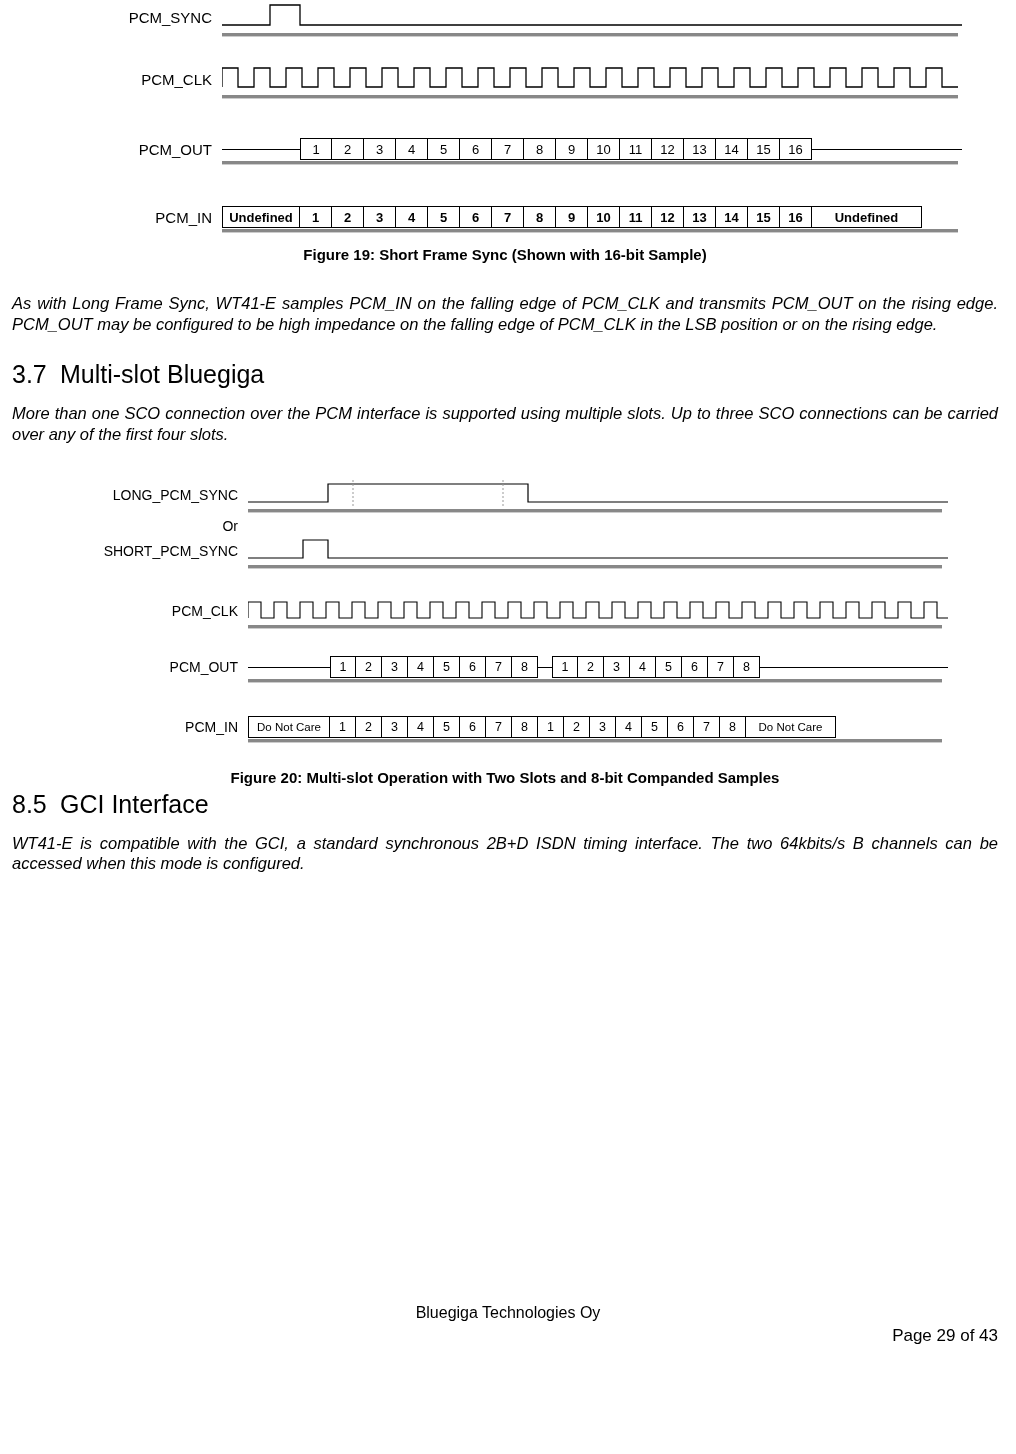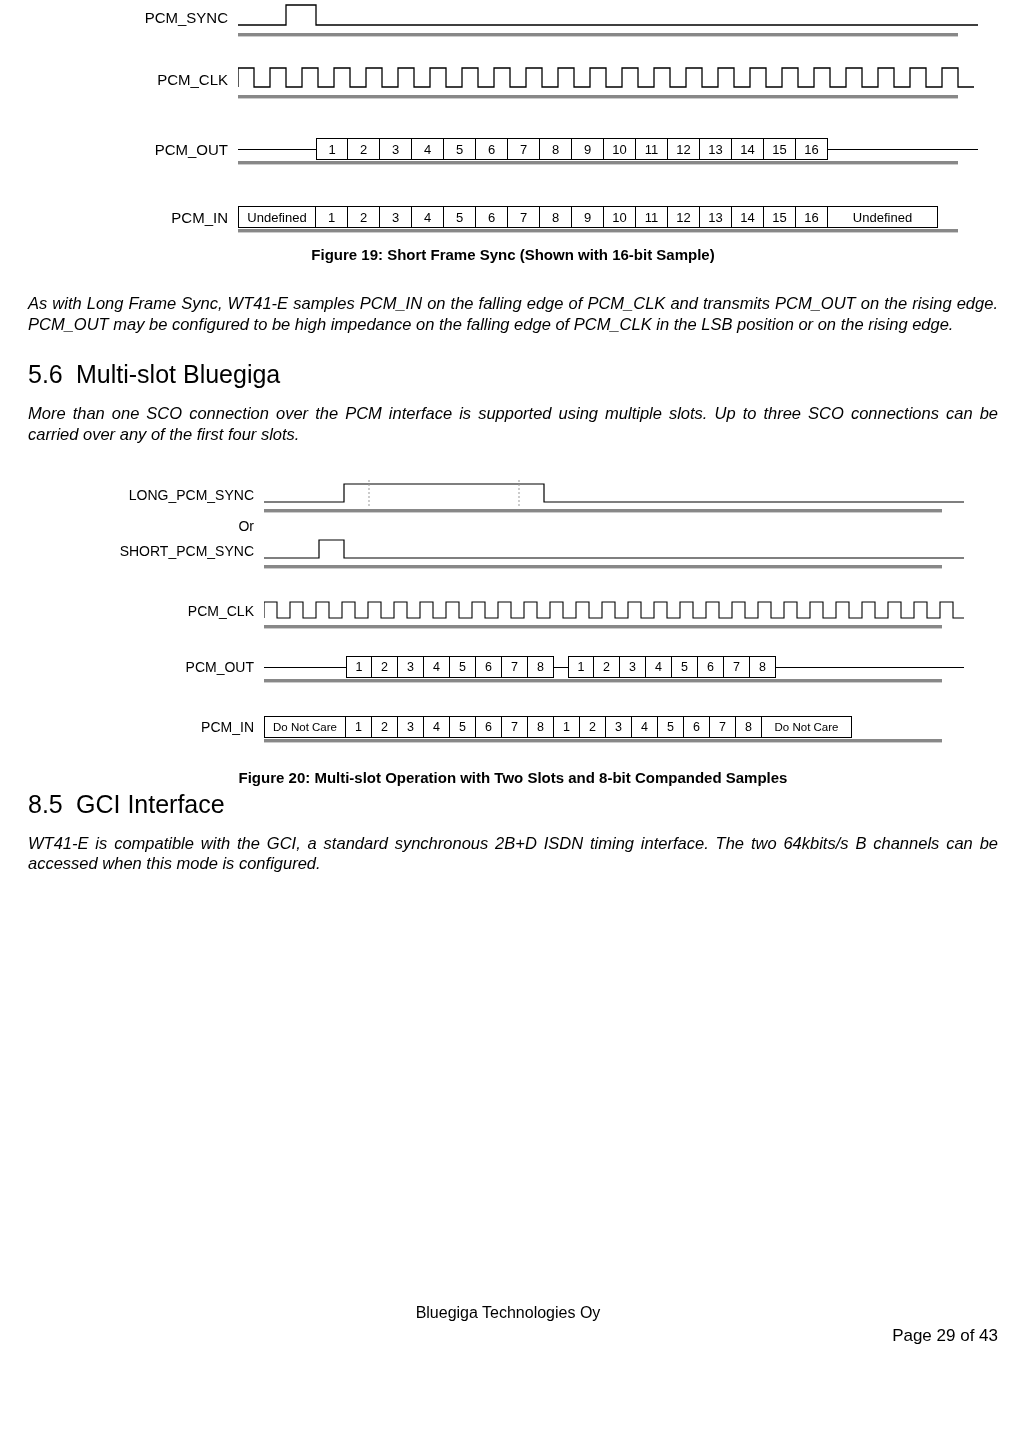--- a/index.html
+++ b/index.html
@@ -3,21 +3,21 @@
 <meta charset="utf-8">
 <style>
   body {
     font-family: Arial, Helvetica, sans-serif;
     margin: 0;
     background: #fff;
     color: #000;
     width: 1016px;
   }
   .page {
-    padding: 0 18px 18px 28px;
+    padding: 0 18px 18px 12px;
     box-sizing: border-box;
     position: relative;
     height: 1360px;
   }
   .fig-caption {
     text-align: center;
     font-weight: bold;
     font-size: 15px;
     margin: 14px 0 30px 0;
   }
@@ -173,21 +173,21 @@
       <div class="wire" style="left:590px;width:150px;"></div>
       <div class="baseline"></div>
     </div>
   </div>
 
   <div style="height:30px;"></div>
 
   <div class="row">
     <div class="label">PCM_IN</div>
     <div class="lane">
-      <div class="cells" style="left:0;">
+      <div class="cells" style="left:0;font-weight:bold;">
         <div class="c" style="width:78px;">Undefined</div>
         <div class="c" style="width:32px;">1</div>
         <div class="c" style="width:32px;">2</div>
         <div class="c" style="width:32px;">3</div>
         <div class="c" style="width:32px;">4</div>
         <div class="c" style="width:32px;">5</div>
         <div class="c" style="width:32px;">6</div>
         <div class="c" style="width:32px;">7</div>
         <div class="c" style="width:32px;">8</div>
         <div class="c" style="width:32px;">9</div>
@@ -203,21 +203,21 @@
       <div class="baseline"></div>
     </div>
   </div>
 
 </div>
 
 <div class="fig-caption">Figure 19: Short Frame Sync (Shown with 16-bit Sample)</div>
 
 <p class="bodytext">As with Long Frame Sync, WT41-E samples PCM_IN on the falling edge of PCM_CLK and transmits PCM_OUT on the rising edge. PCM_OUT may be configured to be high impedance on the falling edge of PCM_CLK in the LSB position or on the rising edge.</p>
 
-<h2><span class="num">5.6</span><span>Multi-slot Bluegiga</span></h2>
+<h2><span class="num">3.7</span><span>Multi-slot Bluegiga</span></h2>
 
 <p class="bodytext">More than one SCO connection over the PCM interface is supported using multiple slots. Up to three SCO connections can be carried over any of the first four slots.</p>
 
 <div class="diagram diagram2">
 
   <div class="row">
     <div class="label">LONG_PCM_SYNC</div>
     <div class="lane" style="height:30px;">
       <svg class="pulse-svg" width="700" height="26">
         <polyline points="0,22 80,22 80,4 280,4 280,22 700,22" fill="none" stroke="#000" stroke-width="1.2"></polyline>

